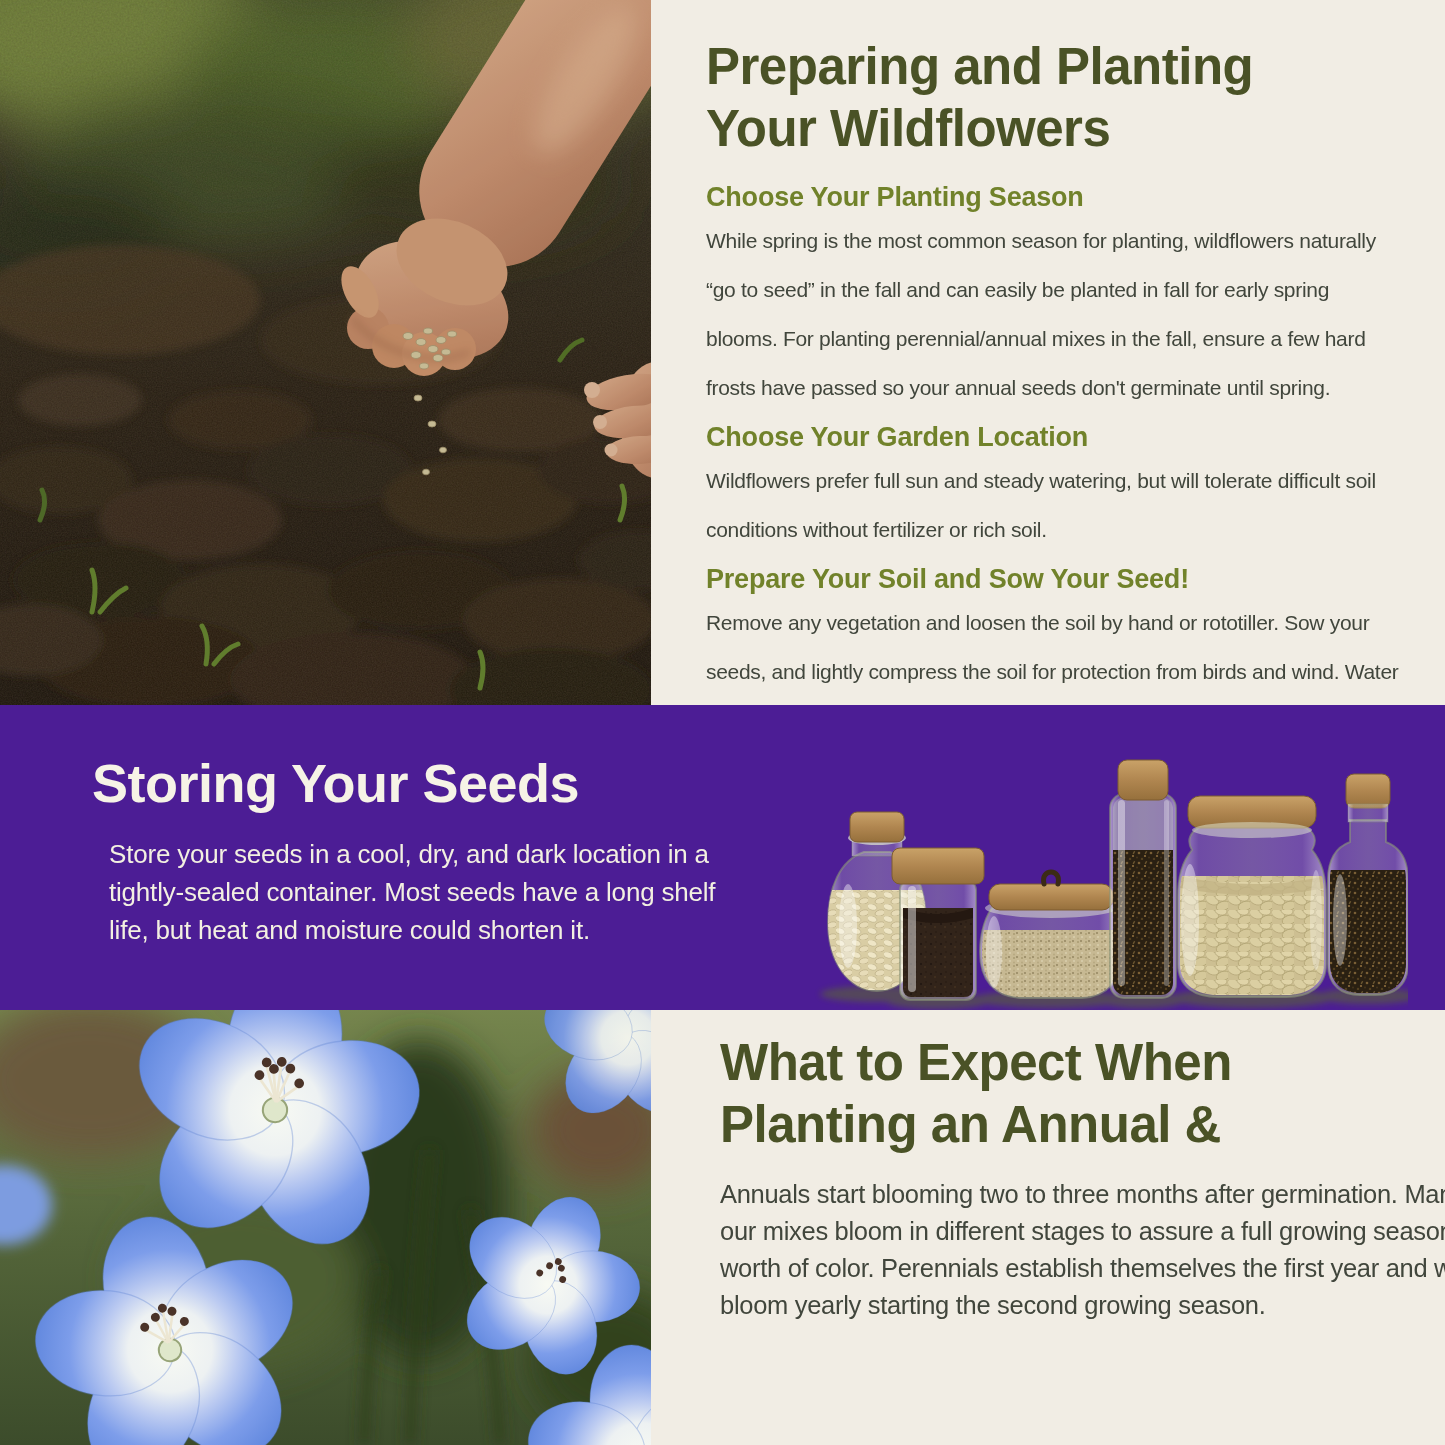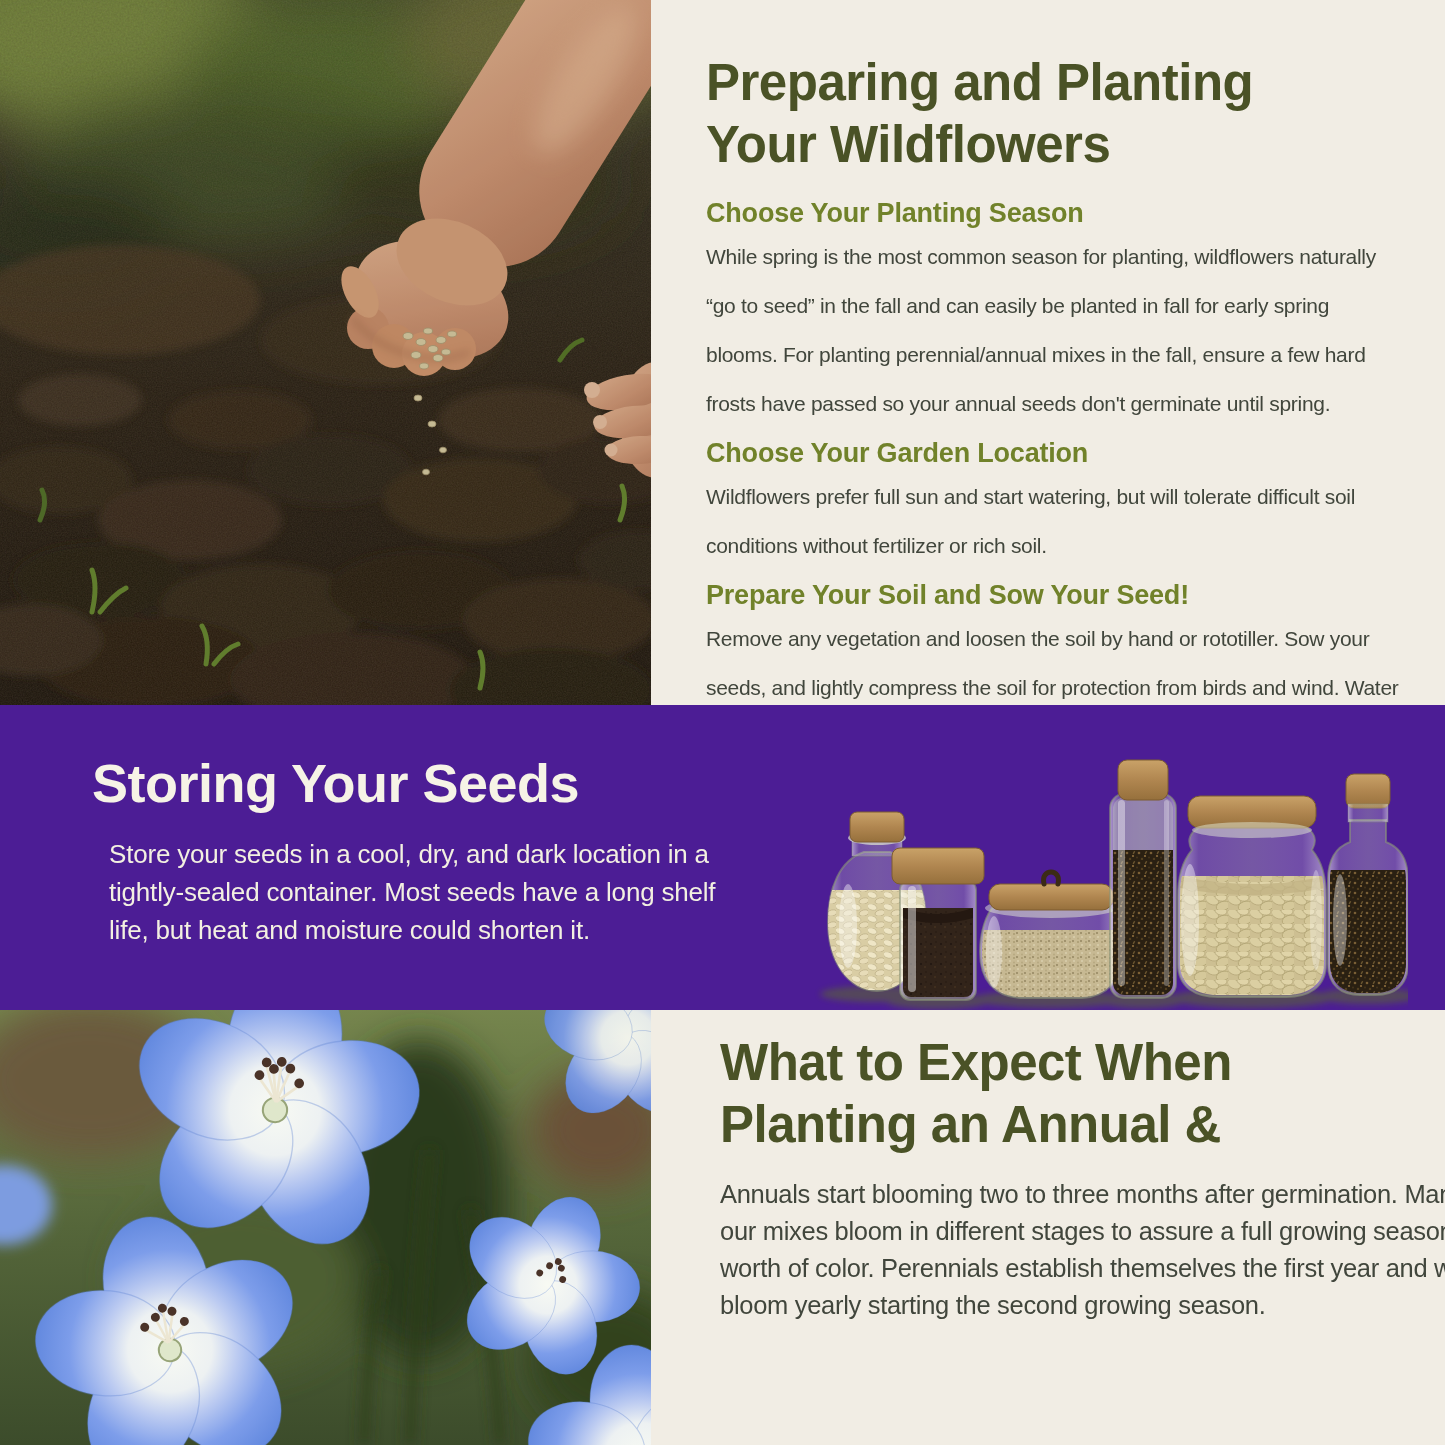--- a/index.html
+++ b/index.html
@@ -4,21 +4,21 @@
 <style>
   html,body{margin:0;padding:0;background:#d8d4ca;}
   .canvas{
     position:relative;width:1445px;height:1445px;overflow:hidden;
     background:#f1ede4;font-family:"Liberation Sans",sans-serif;
   }
   .photo{position:absolute;overflow:hidden;}
   .photo-top{left:0;top:0;width:651px;height:705px;}
   .photo-bottom{left:0;top:1010px;width:651px;height:435px;}
   .col{position:absolute;box-sizing:border-box;overflow:hidden;}
-  .col-top{left:651px;top:16px;width:794px;height:705px;padding:36px 44px 1px 55px;}
+  .col-top{left:651px;top:0;width:794px;height:705px;padding:36px 44px 1px 55px;}
   .col-bottom{left:651px;top:1010px;width:876px;height:435px;padding:22px 44px 0 55px;margin-left:14px;}
   .h1{
     font-weight:700;color:#4a5226;font-size:51px;line-height:62px;
     letter-spacing:-0.5px;margin:0 0 20px 0;
   }
   .sub{font-weight:700;color:#71822a;font-size:27px;line-height:34px;margin:0 0 2px 0;letter-spacing:-0.2px;}
   .bodytxt{color:#41463c;font-size:21px;line-height:49px;margin:0 0 8px 0;letter-spacing:-0.3px;}
   .col-bottom .bodytxt{font-size:25.5px;line-height:37px;margin-top:4px;}
   .band{position:absolute;left:0;top:705px;width:1445px;height:305px;background:#4c1d95;}
   .band-text{position:absolute;left:92px;top:46px;width:660px;}
@@ -167,21 +167,21 @@
   <section class="col col-top">
     <div class="h1">
       <div>Preparing and Planting</div>
       <div>Your Wildflowers</div>
     </div>
 
     <h3 class="sub">Choose Your Planting Season</h3>
     <p class="bodytxt">While spring is the most common season for planting, wildflowers naturally “go to seed” in the fall and can easily be planted in fall for early spring blooms. For planting perennial/annual mixes in the fall, ensure a few hard frosts have passed so your annual seeds don't germinate until spring.</p>
 
     <h3 class="sub">Choose Your Garden Location</h3>
-    <p class="bodytxt">Wildflowers prefer full sun and start watering, but will tolerate difficult soil conditions without fertilizer or rich soil.</p>
+    <p class="bodytxt">Wildflowers prefer full sun and steady watering, but will tolerate difficult soil conditions without fertilizer or rich soil.</p>
 
     <h3 class="sub">Prepare Your Soil and Sow Your Seed!</h3>
     <p class="bodytxt">Remove any vegetation and loosen the soil by hand or rototiller. Sow your seeds, and lightly compress the soil for protection from birds and wind. Water as needed.</p>
   </section>
 
   <section class="band">
     <div class="band-text">
       <div class="band-title">Storing Your Seeds</div>
       <p class="band-body">Store your seeds in a cool, dry, and dark location in a tightly-sealed container. Most seeds have a long shelf life, but heat and moisture could shorten it.</p>
     </div>

